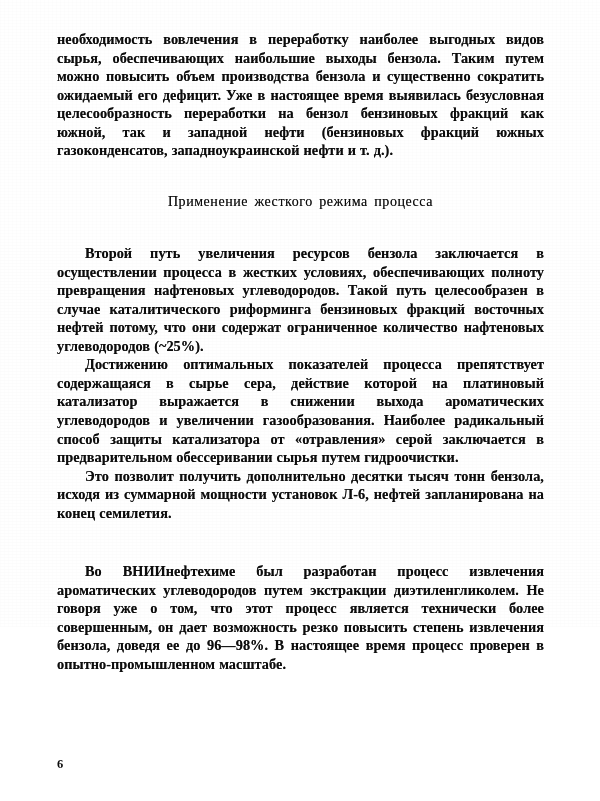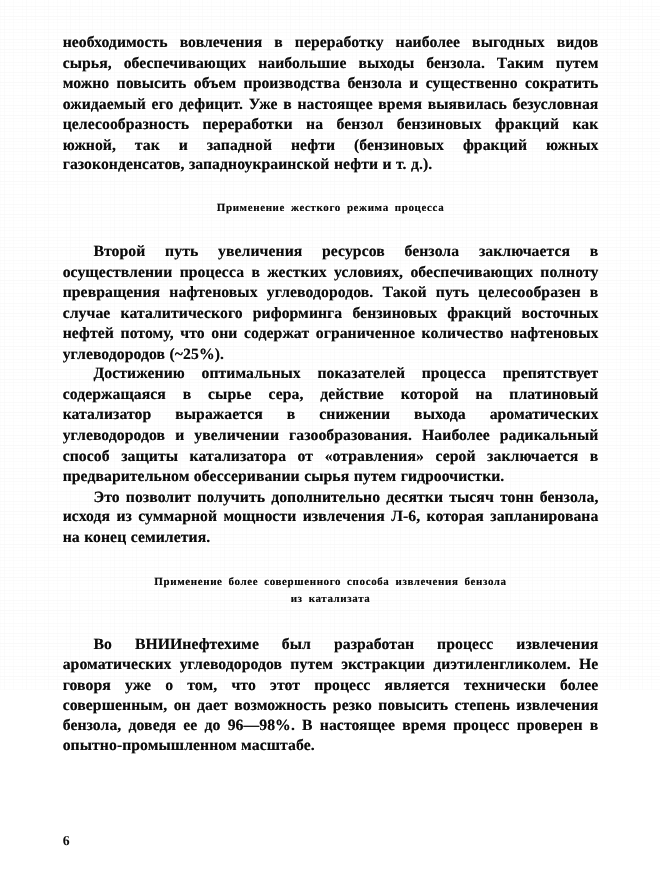--- a/index.html
+++ b/index.html
@@ -53,26 +53,26 @@
   }
 
   
   #content p.para,
   #content h2 {
     -webkit-font-smoothing: none;
     text-shadow: 0 0 0.35px rgba(0,0,0,0.55);
   }
 
   h2.section-heading {
-    margin: 4px;
+    margin: 16px;
     padding: 0;
     text-align: center;
-    font-size: 10px;
+    font-size: 14px;
     line-height: 15.2px;
-    font-weight: 700;
+    font-weight: 400;
     letter-spacing: 0.55px;
     word-spacing: 2.4px;
     font-family: "Liberation Serif", "DejaVu Serif", serif;
   }
 
   .gap-before-h2-1 { height: 18px; }
   .gap-after-h2-1  { height: 19px; }
   .gap-before-h2-2 { height: 20px; }
   .gap-after-h2-2  { height: 20px; }
 
@@ -109,28 +109,24 @@
     <div class="gap-before-h2-1"></div>
 
     <h2 class="section-heading">
       <span>Применение жесткого режима процесса</span>
     </h2>
 
     <div class="gap-after-h2-1"></div>
 
     <p class="para indent">Второй путь увеличения ресурсов бензола заключается в осуществлении процесса в жестких условиях, обеспечивающих полноту превращения нафтеновых углеводородов. Такой путь целесообразен в случае каталитического риформинга бензиновых фракций восточных нефтей потому, что они содержат ограниченное количество нафтеновых углеводородов (~25%).</p>
     <p class="para indent">Достижению оптимальных показателей процесса препятствует содержащаяся в сырье сера, действие которой на платиновый катализатор выражается в снижении выхода ароматических углеводородов и увеличении газообразования. Наиболее радикальный способ защиты катализатора от «отравления» серой заключается в предварительном обессеривании сырья путем гидроочистки.</p>
-    <p class="para indent">Это позволит получить дополнительно десятки тысяч тонн бензола, исходя из суммарной мощности извлечения Л-6, которая запланирована на конец семилетия.</p>
+    <p class="para indent">Это позволит получить дополнительно десятки тысяч тонн бензола, исходя из суммарной мощности установок Л-6, нефтей запланирована на конец семилетия.</p>
 
     <div class="gap-before-h2-2"></div>
 
-    <h2 class="section-heading">
-      <span>Применение более совершенного способа извлечения бензола</span><br>
-      <span>из катализата</span>
-    </h2>
 
     <div class="gap-after-h2-2"></div>
 
     <p class="para indent">Во ВНИИнефтехиме был разработан процесс извлечения ароматических углеводородов путем экстракции диэтиленгликолем. Не говоря уже о том, что этот процесс является технически более совершенным, он дает возможность резко повысить степень извлечения бензола, доведя ее до 96—98%. В настоящее время процесс проверен в опытно-промышленном масштабе.</p>
 
   </div>
 
   <div id="folio">6</div>
 
   <div id="grain"></div>

